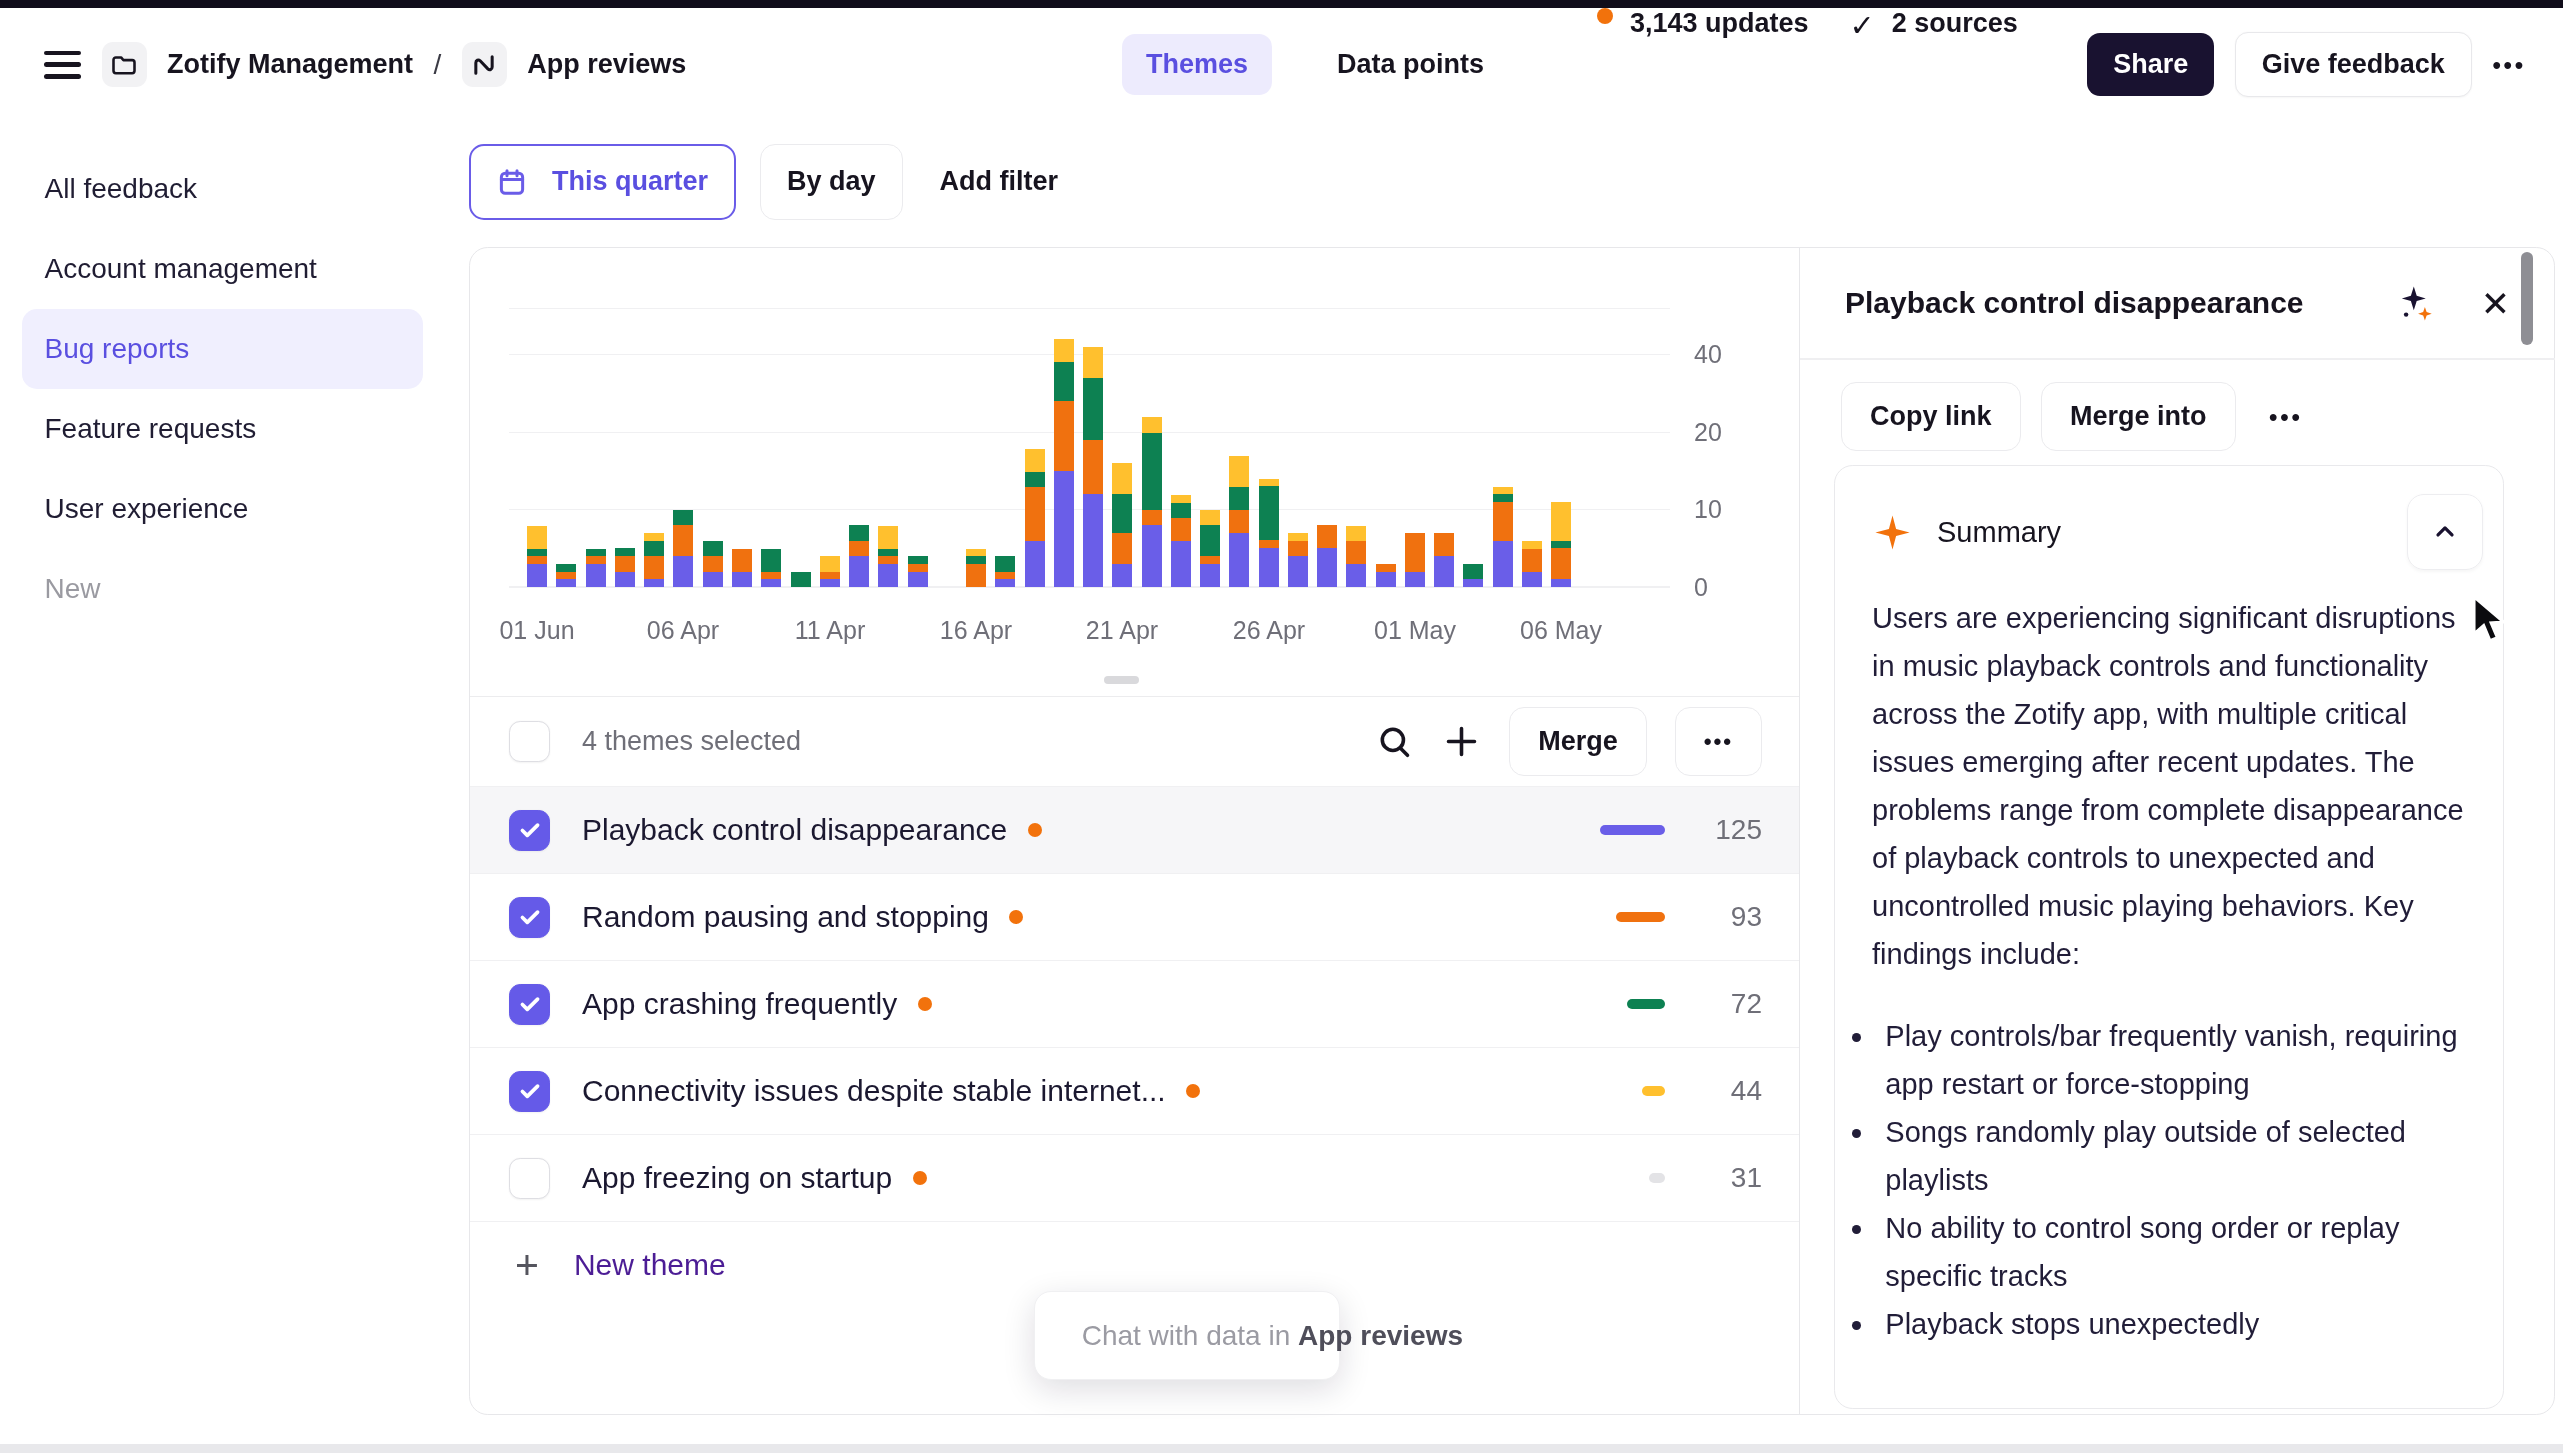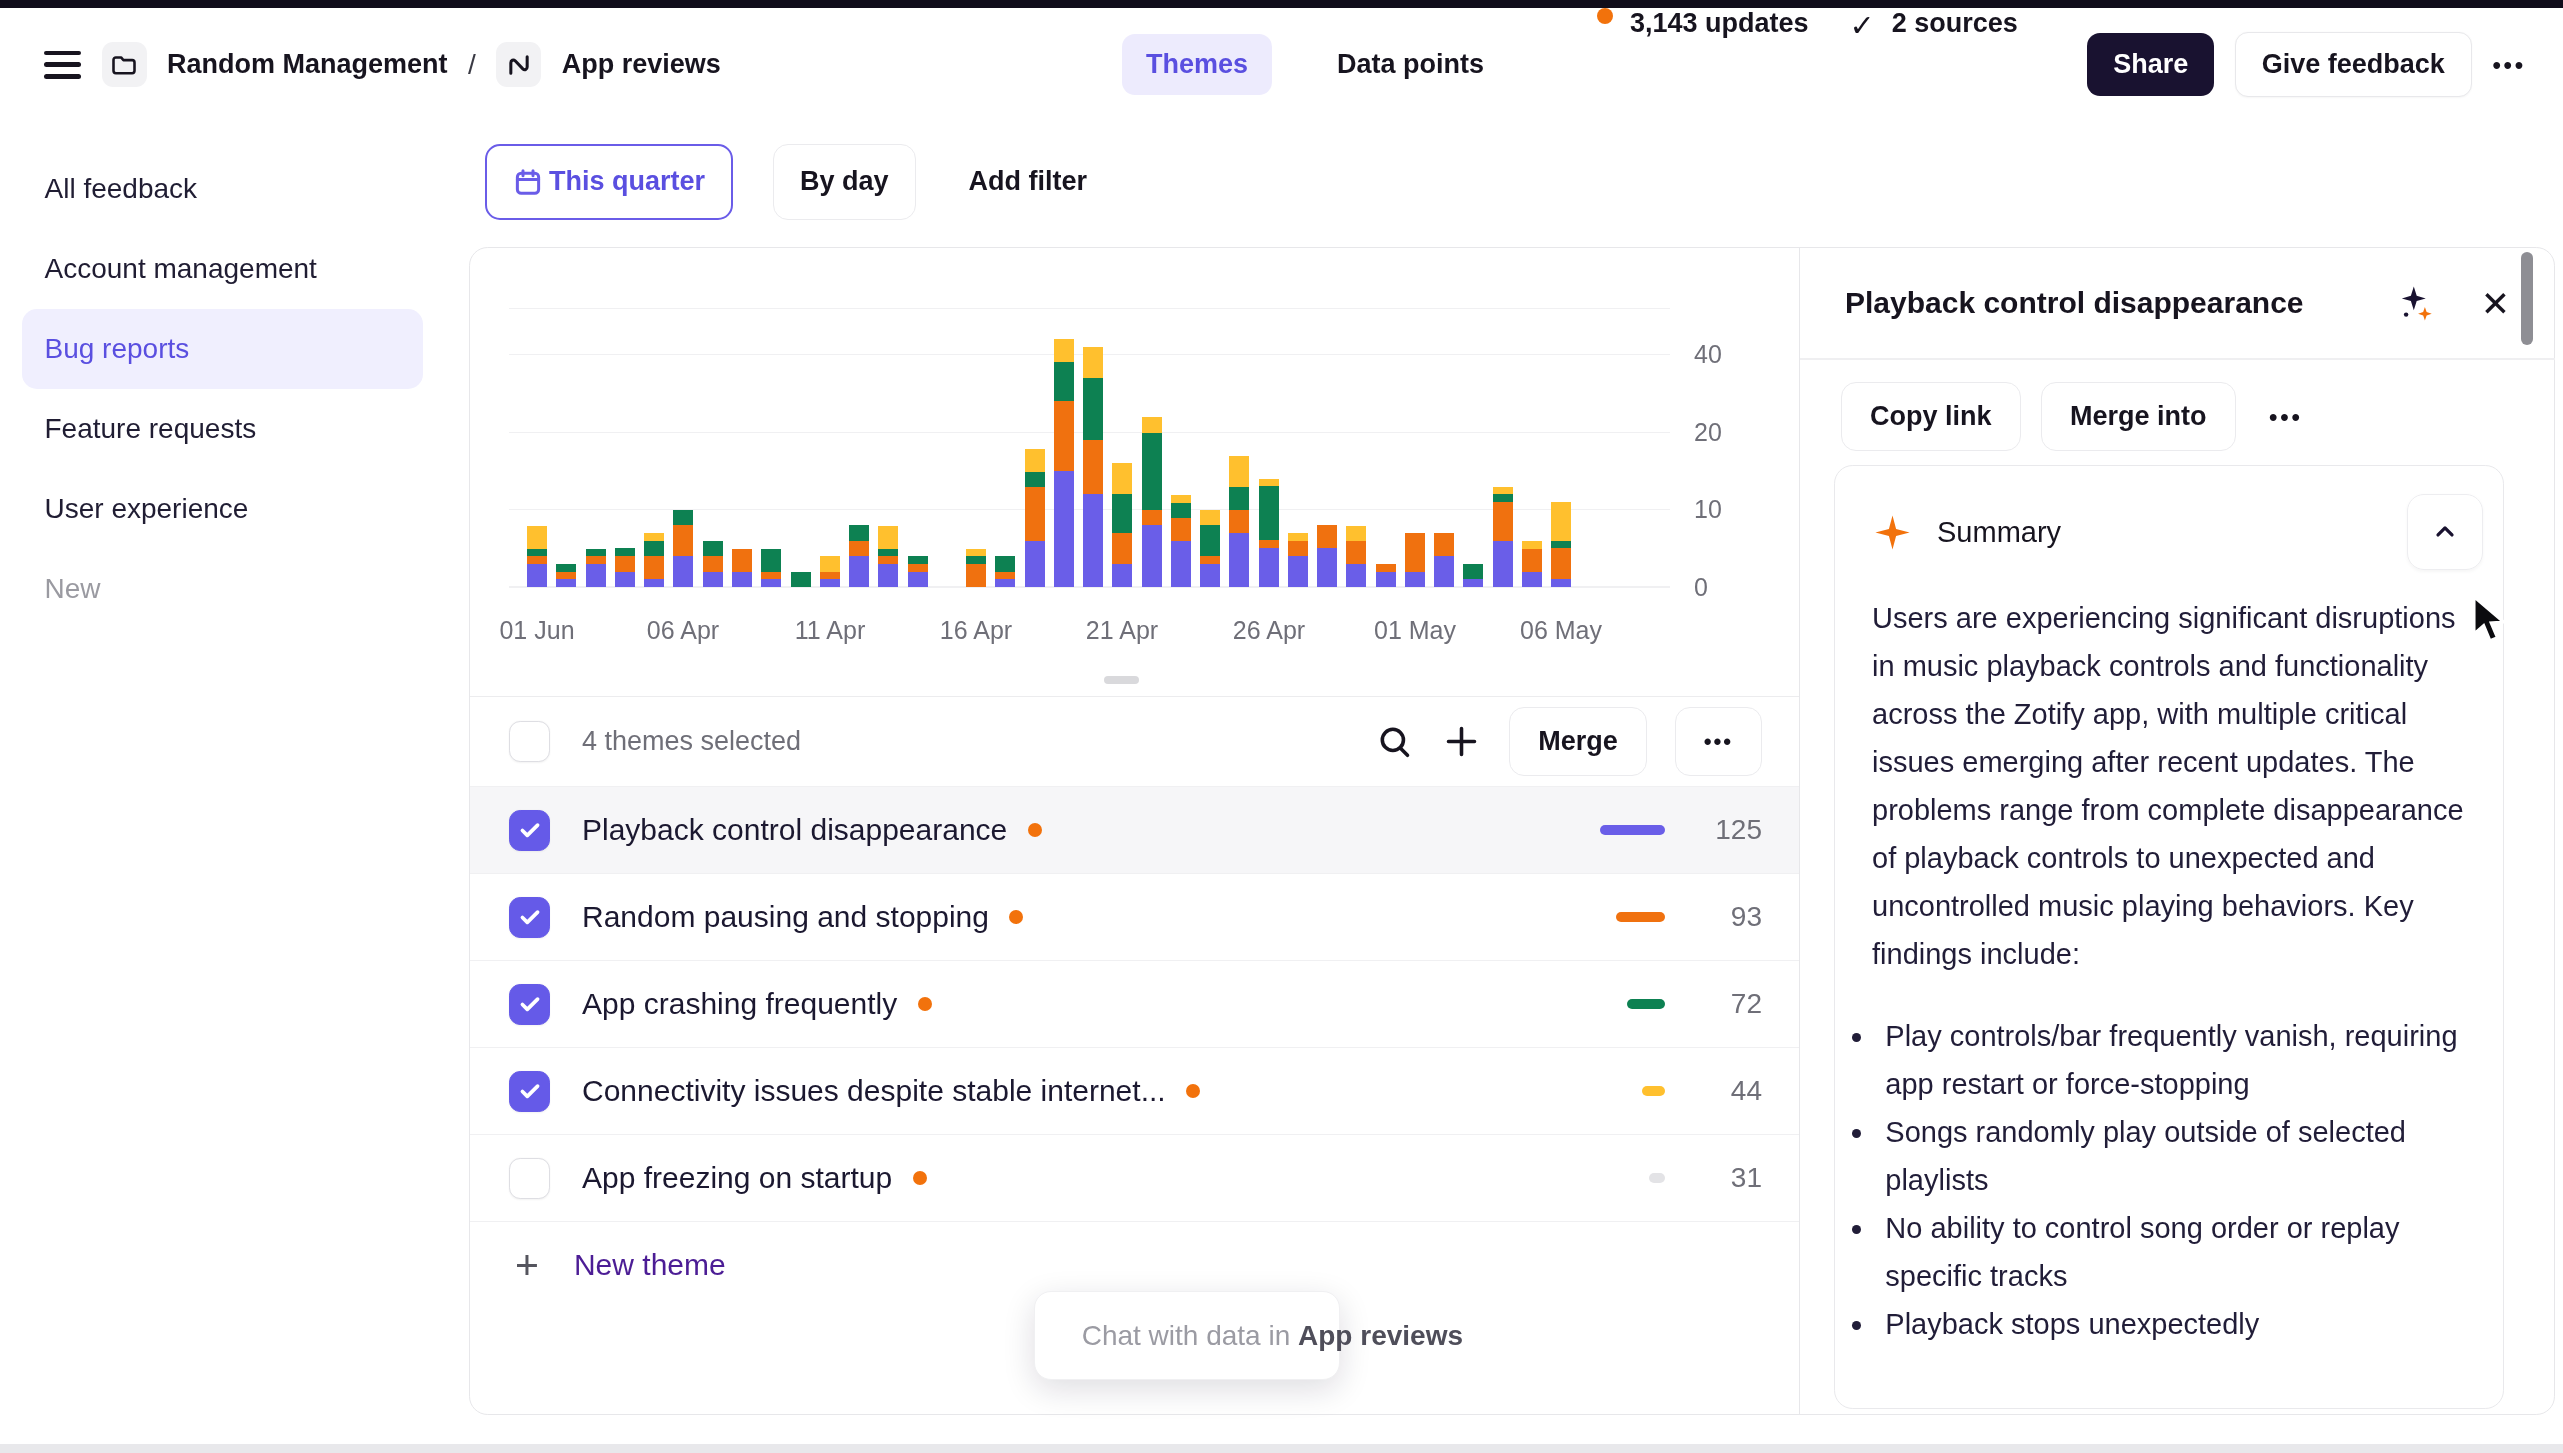--- a/index.html
+++ b/index.html
@@ -30,21 +30,21 @@
   .dots { font-size:24px; letter-spacing:2.8px; font-weight:700; color:#17141F; cursor:pointer; }
 
   
   #sidebar { left:21.5px; top:149px; width:401px; }
   .side-item { height:80px; display:flex; align-items:center; padding-left:23px; border-radius:15px; font-size:28px; font-weight:500; color:#201D33; cursor:pointer; }
   .side-item.active { background:#F0EFFE; color:#5A4FE0; font-weight:500; }
   .side-item.muted { color:#9A9AA1; }
 
   
   #filters { left:469px; top:147px; height:69px; display:flex; align-items:center; gap:24px; }
-  .filter-btn { display:flex; align-items:center; gap:6px; height:76px; padding:0 26px; border-radius:15px; font-size:27px; font-weight:600; cursor:pointer;margin-left:16px; }
+  .filter-btn { display:flex; align-items:center; gap:25px; height:76px; padding:0 26px; border-radius:15px; font-size:27px; font-weight:600; cursor:pointer; }
   .filter-primary { border:2.3px solid #6A5CE8; color:#5A4FE0; }
   .filter-plain { border:1.9px solid #EBEBEE; color:#17141F; }
   .filter-ghost { color:#17141F; padding:0 13px; }
 
   
   #card { left:469px; top:247px; width:2086px; height:1168px; background:#fff; border:1.9px solid #E7E7EA; border-radius:18.7px; }
   #left-pane { position:absolute; left:0; top:0; width:1329px; height:100%; }
 
   
   #plot { position:absolute; left:39px; top:60px; width:1161px; height:279px; }
@@ -113,21 +113,21 @@
     <div class="burger">
       <span></span>
         <span></span>
         <span></span>
     </div>
     <div class="icon-chip">
       <svg width="28" height="28" viewBox="0 0 24 24" fill="none" stroke="#17141F" stroke-width="2.2" stroke-linejoin="round">
         <path d="M3 7.5a2 2 0 0 1 2-2h4.5l2 2.3H19a2 2 0 0 1 2 2v7.2a2 2 0 0 1-2 2H5a2 2 0 0 1-2-2z"></path>
       </svg>
     </div>
-    <span class="crumb">Random Management</span>
+    <span class="crumb">Zotify Management</span>
     <span class="crumb-sep">/</span>
     <div class="icon-chip">
       <svg width="28" height="28" viewBox="0 0 24 24" fill="none" stroke="#17141F" stroke-width="2.6" stroke-linecap="round" stroke-linejoin="round">
         <path d="M5 19v-9c0-2 2.2-3 3.7-1.6l6.6 6.9C16.8 16.8 19 15.8 19 13.8V5"></path>
       </svg>
     </div>
     <span class="crumb">App reviews</span>
   </div>
 
   <div id="tabs" class="abs">

